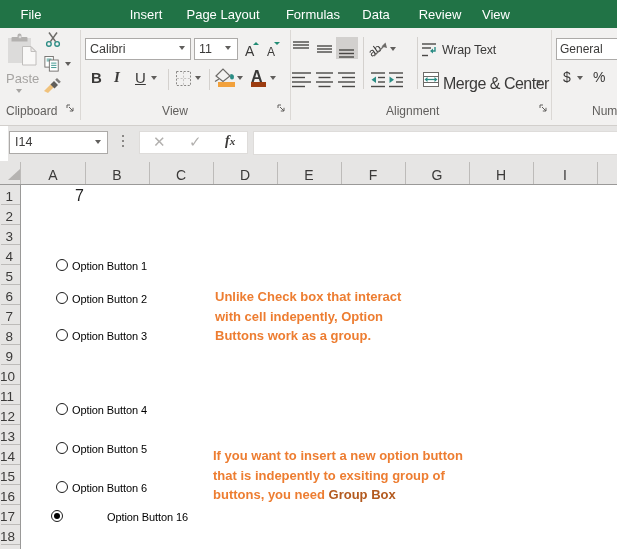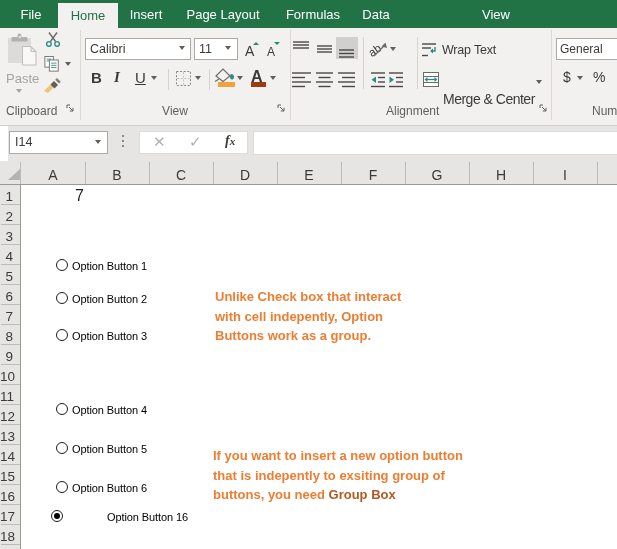--- a/index.html
+++ b/index.html
@@ -31,23 +31,23 @@
 </head>
 <body>
 <div id="app">
 
   <div class="abs tabs">
     <div class="tab" style="left:14px;width:34px;">File</div>
     <div class="tab" style="left:122px;width:48px;">Insert</div>
     <div class="tab" style="left:183px;width:80px;">Page Layout</div>
     <div class="tab" style="left:278px;width:70px;">Formulas</div>
     <div class="tab" style="left:358px;width:36px;">Data</div>
+    <div class="tab" style="left:414px;width:52px;">Review</div>
     <div class="tab" style="left:478px;width:36px;">View</div>
   </div>
-  <div class="hometab">Home</div>
 
   <div class="abs ribbon">
     <div class="gsep" style="left:80px;"></div>
     <div class="gsep" style="left:290px;"></div>
     <div class="gsep" style="left:551px;"></div>
 
     <div class="glabel" style="left:6px;width:50px;text-align:center;">Clipboard</div>
     <svg style="left:7px;top:6px;" width="30" height="32" viewBox="0 0 30 32">
       <rect x="1" y="4" width="23" height="25" fill="#dcdbda"></rect>
       <path d="M5.5 3 h5 v-1.5 a2 2 0 0 1 4 0 V3 h5 a1 1 0 0 1 1 1 v3.5 h-16 V4 a1 1 0 0 1 1-1 z" fill="#b3b1af"></path>
@@ -215,21 +215,21 @@
       <path d="M4.5 5 L1.5 7.5 L4.5 10 z" fill="#2b8c84"></path>
       <path d="M11.5 5 L14.5 7.5 L11.5 10 z" fill="#2b8c84"></path>
     </svg>
     <div class="launch" style="left:539px;top:76px;">
       <svg width="9" height="9" viewBox="0 0 9 9">
         <path d="M1 4 V1 H4" fill="none" stroke="#605e5c"></path>
         <path d="M3 3 L7 7 M7 3.8 V7 H3.8" fill="none" stroke="#605e5c"></path>
       </svg>
     </div>
     <div class="icnt" style="left:442px;top:15px;font-size:12.5px;letter-spacing:-0.2px;">Wrap Text</div>
-    <div class="icnt" style="left:443px;top:47px;font-size:14px;letter-spacing:-0.5px;margin-top:16px;">Merge &amp; Center</div>
+    <div class="icnt" style="left:443px;top:47px;font-size:16px;letter-spacing:-0.5px;">Merge &amp; Center</div>
     <div class="dn" style="left:536px;top:52px;"></div>
 
     <div class="glabel" style="left:592px;">Number</div>
     <div class="combo" style="left:556px;top:10px;width:70px;height:20px;"></div>
     <div class="icnt" style="left:560px;top:14px;font-size:12px;">General</div>
     <div class="icnt" style="left:563px;top:41px;font-size:14px;">$</div>
     <div class="dn" style="left:577px;top:48px;"></div>
     <div class="icnt" style="left:593px;top:41px;font-size:14px;">%</div>
   </div>
 

